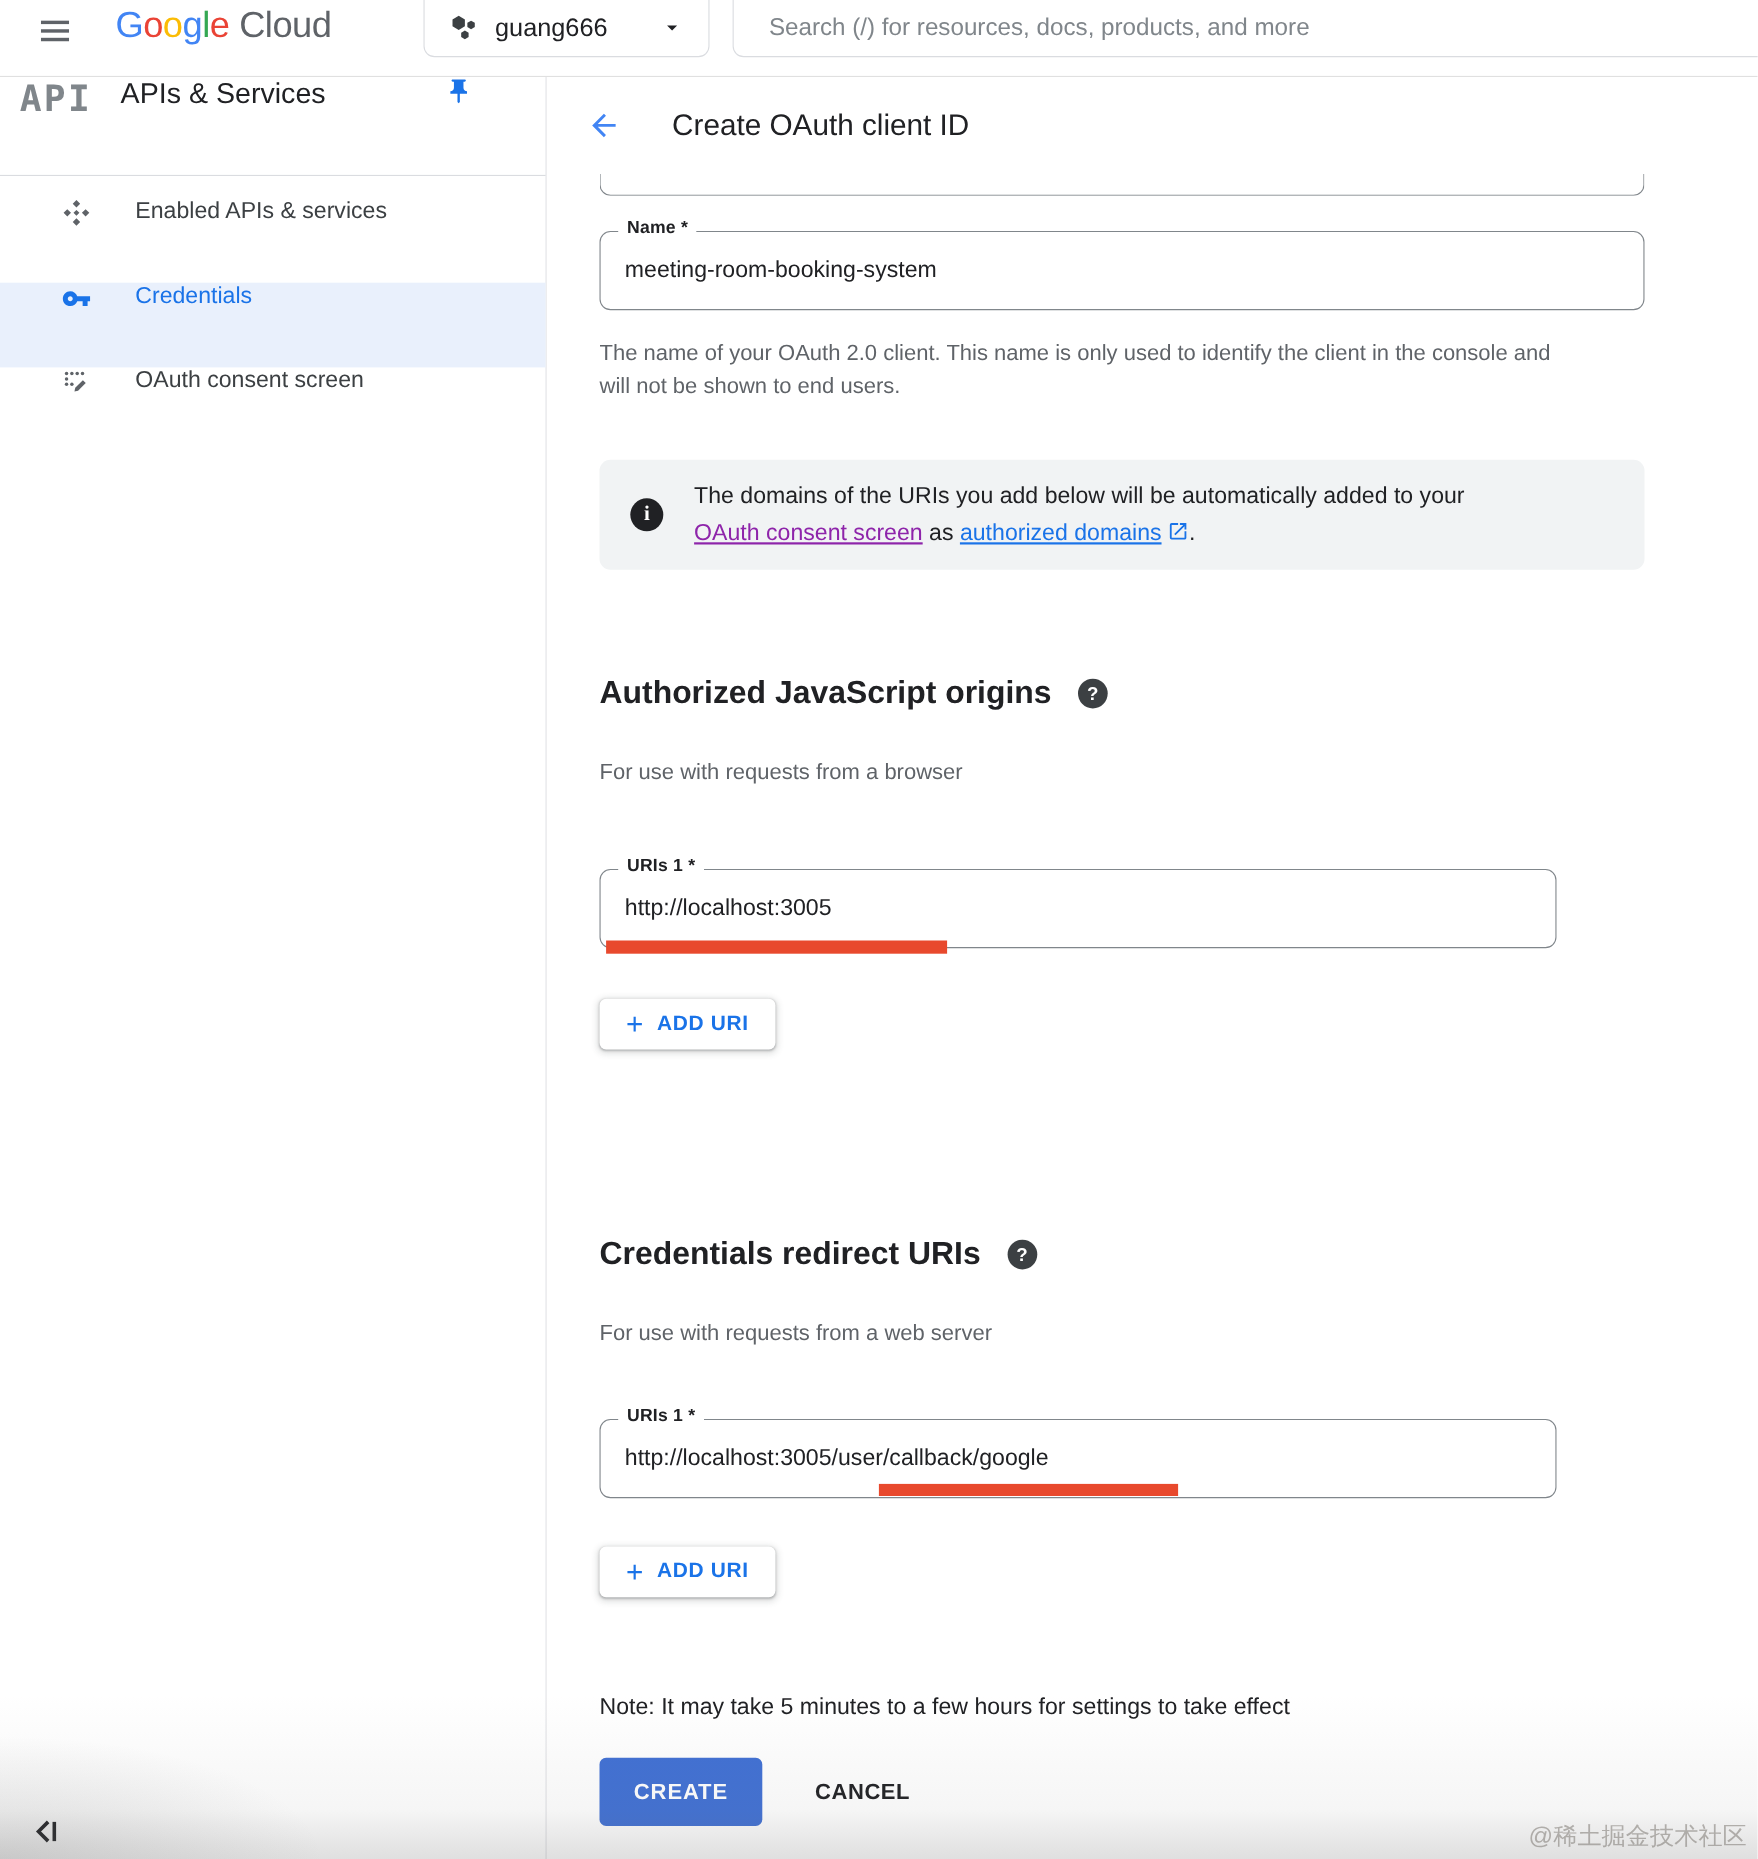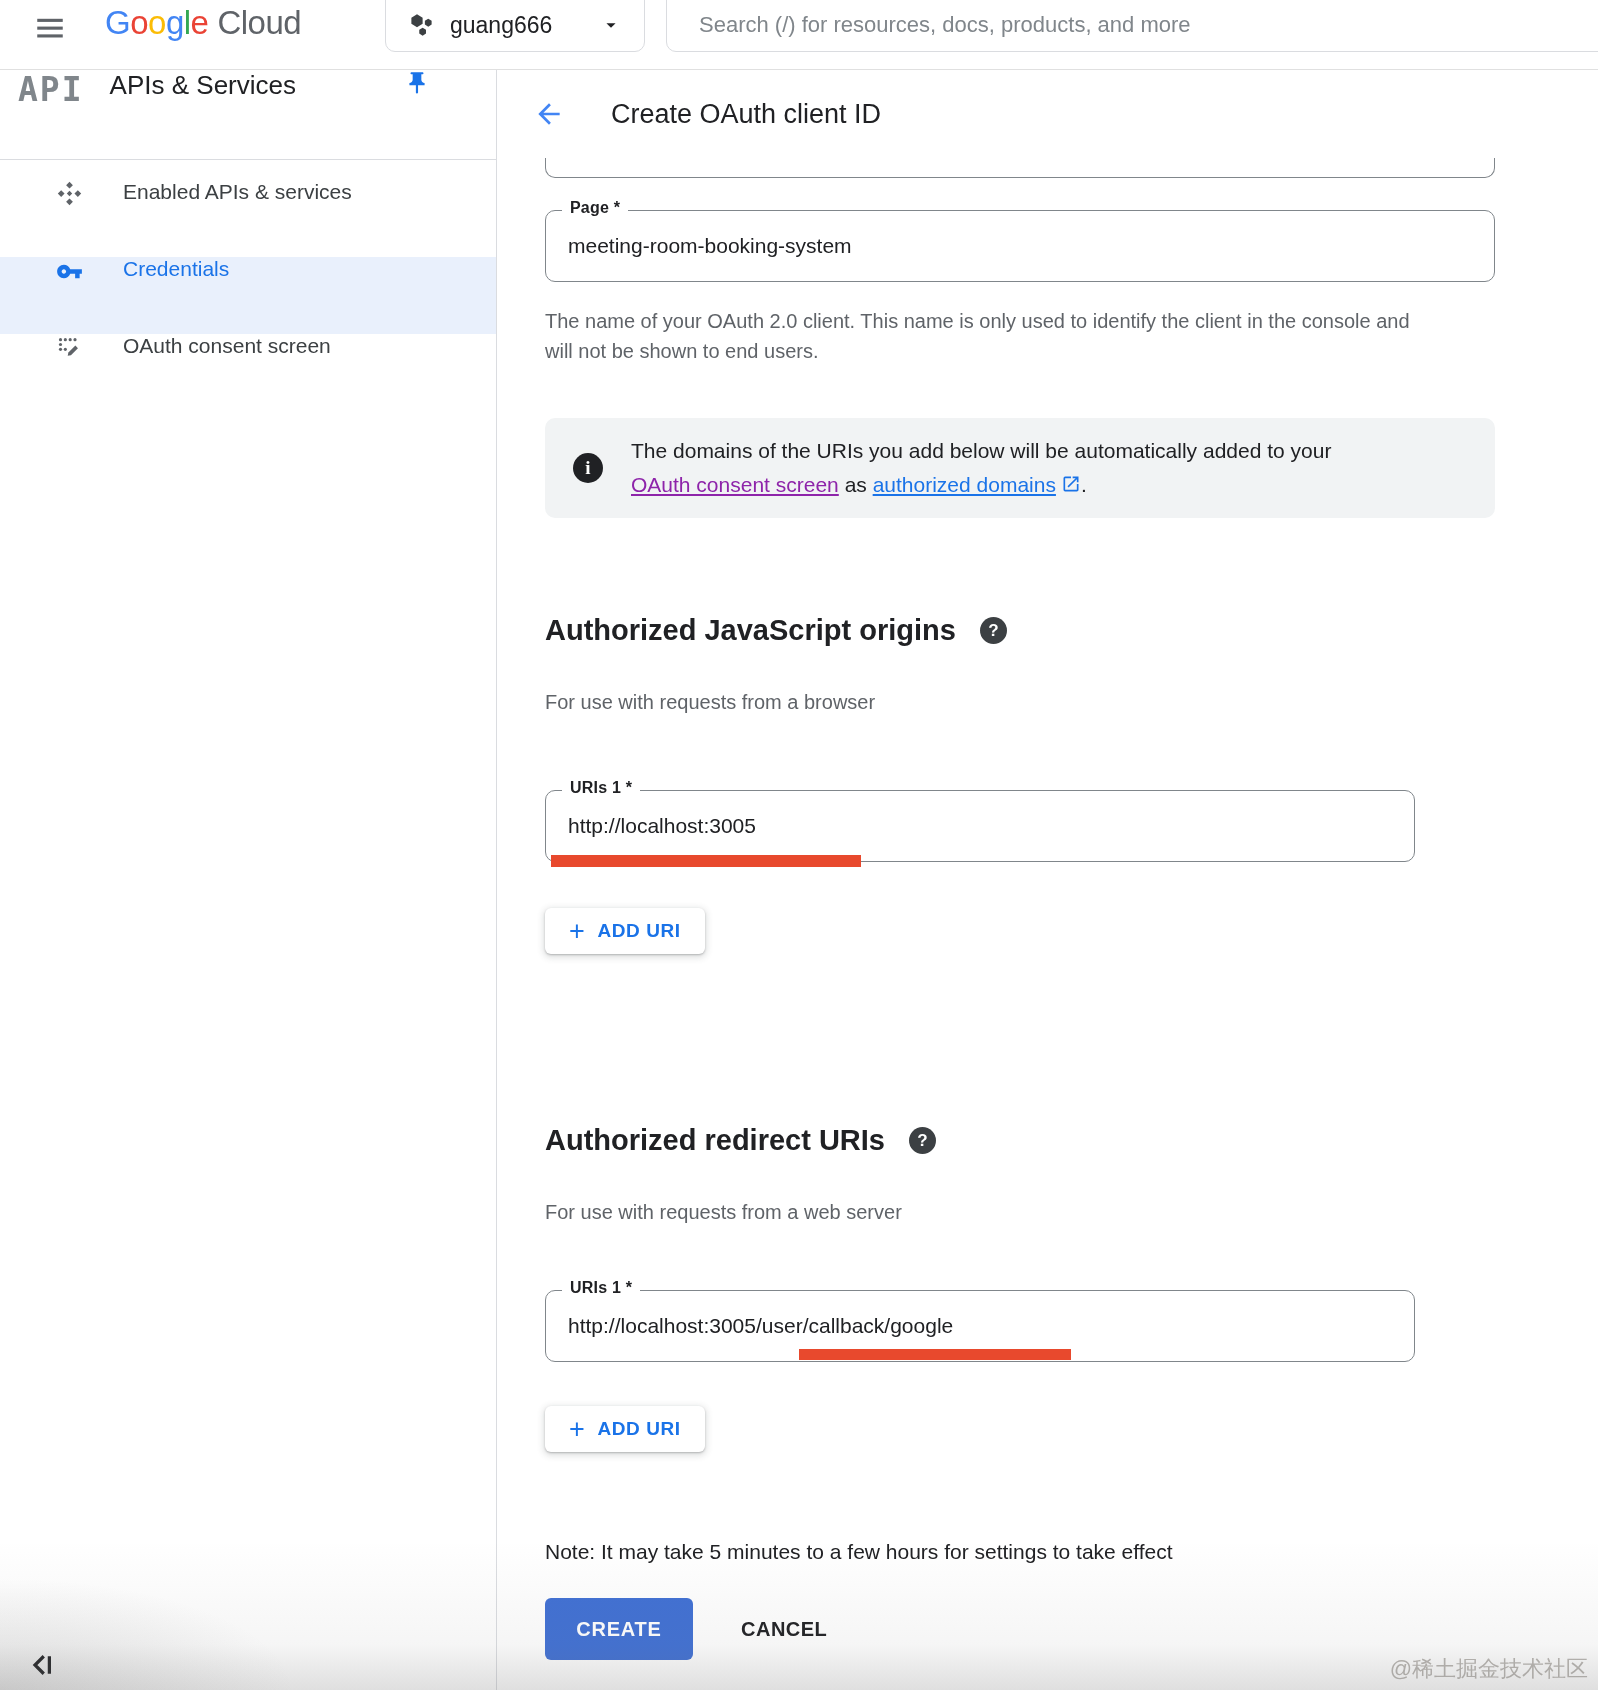--- a/index.html
+++ b/index.html
@@ -216,21 +216,21 @@
         </svg>
       </span>
       <span class="page-title">Create OAuth client ID</span>
     </div>
 
     <div class="content">
 
       <div class="truncated-field"></div>
 
       <div class="ofield name-field">
-        <span class="flabel">Page *</span>
+        <span class="flabel">Name *</span>
         <input type="text" value="meeting-room-booking-system" style="">
       </div>
       <p class="field-help">The name of your OAuth 2.0 client. This name is only used to identify the client in the console and will not be shown to end users.</p>
 
       <div class="banner">
         <span class="bicon">
           <span class="info-circle">i</span>
         </span>
         <p class="btext"><span>The domains of the URIs you add below will be automatically added to your </span><a class="link-consent">OAuth consent screen</a><span> as </span><a class="link-domains">authorized domains</a><svg class="ext-ico" width="20" height="20" viewBox="0 0 24 24" fill="#1a73e8">
               <path d="M19 19H5V5h7V3H5a2 2 0 0 0-2 2v14a2 2 0 0 0 2 2h14c1.1 0 2-.9 2-2v-7h-2v7zM14 3v2h3.59l-9.83 9.83 1.41 1.41L19 6.41V10h2V3h-7z"></path>
@@ -250,21 +250,21 @@
       </div>
 
       <div>
         <button class="add-uri">
           <span class="plus">+</span>
           <span>ADD URI</span>
         </button>
       </div>
 
       <div class="section-heading second">
-        <span>Authorized redirect URIs</span>
+        <span>Credentials redirect URIs</span>
         <span class="qmark">?</span>
       </div>
       <p class="section-sub">For use with requests from a web server</p>
 
       <div class="ofield uri-field uri-wrap2">
         <span class="flabel">URIs 1 *</span>
         <input type="text" value="http://localhost:3005/user/callback/google" style="">
         <div class="red-bar two"></div>
       </div>
 

